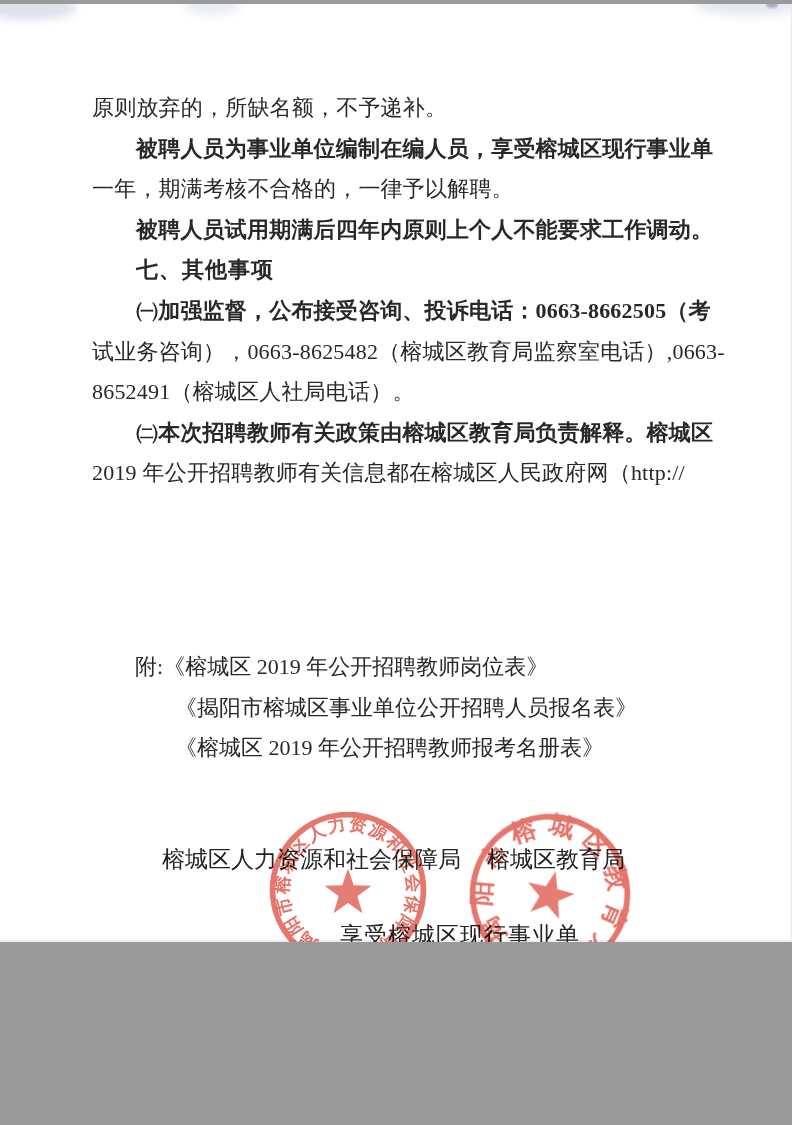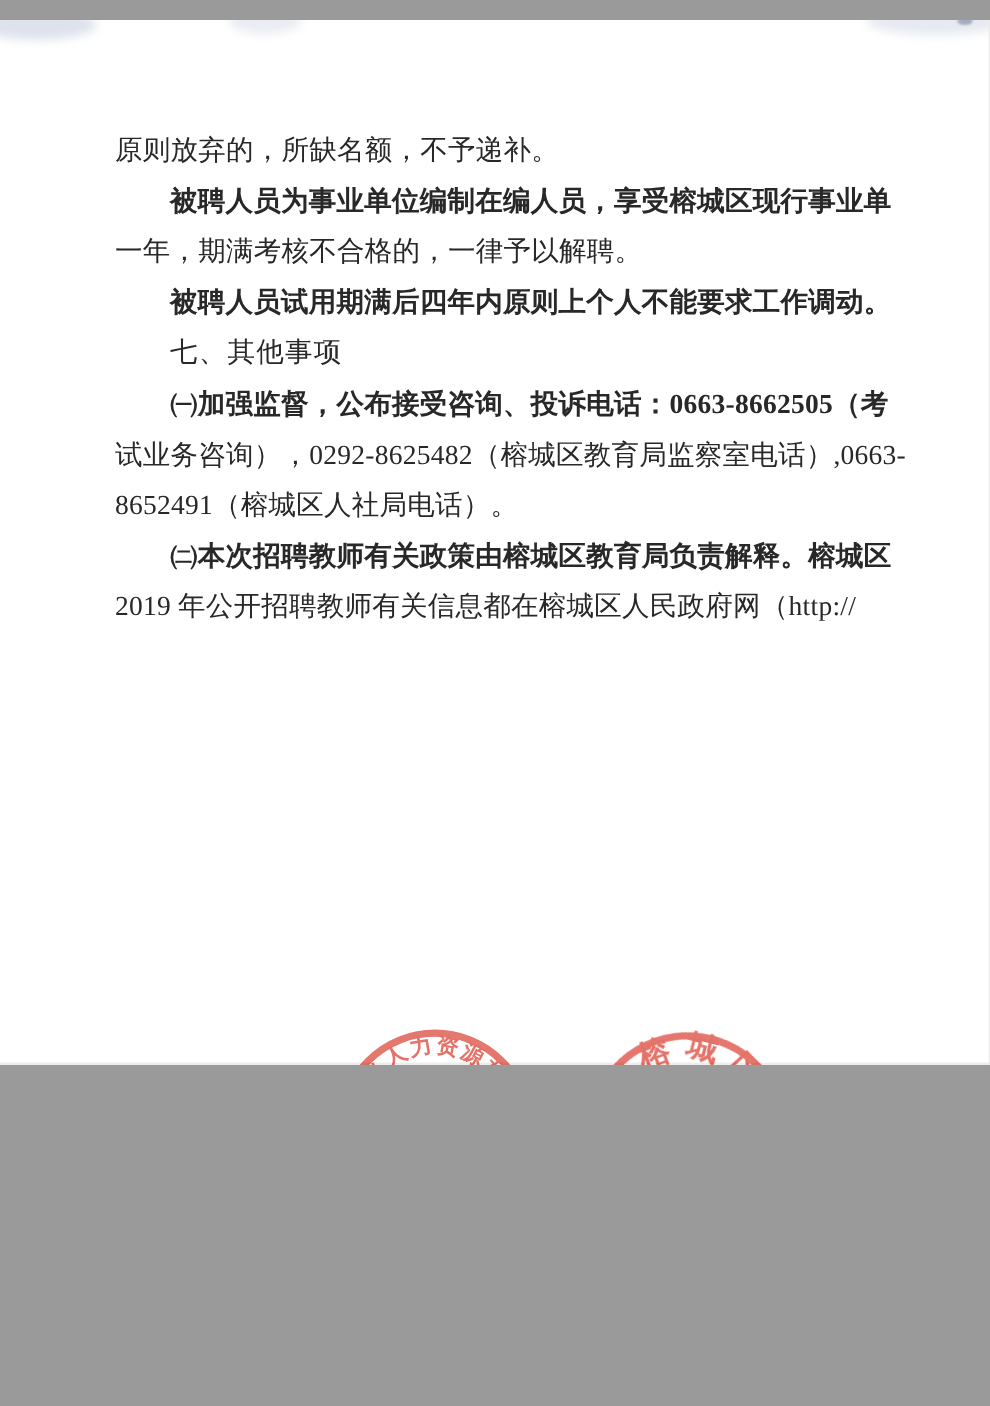--- a/index.html
+++ b/index.html
@@ -1,34 +1,34 @@
 <!DOCTYPE html>
 <html><head>
 <meta charset="utf-8">
 <style>
   html,body{margin:0;padding:0;background:#9a9a9a;}
   .page{
     position:relative;
-    width:792px;height:836px;
-    margin:16px auto;
+    width:792px;height:938px;
+    margin:4px auto;
     background:#ffffff;
     overflow:hidden;
     font-family:"Liberation Serif","DejaVu Serif",serif;
     color:#282828;
   }
   
   .body-text{
     position:absolute;left:92px;top:84px;width:624px;
     font-size:22px;line-height:40.6px;
     letter-spacing:0.2px;
     white-space:nowrap;
   }
   .line{height:40.6px;}
   .line.indent{padding-left:44px;font-weight:bold;}
-  .line.bold{font-weight:400;letter-spacing:1px;}
+  .line.bold{font-weight:700;letter-spacing:1px;}
   
   .attachments{
     position:absolute;left:135px;top:642px;
     font-size:22px;line-height:42.8px;white-space:nowrap;
   }
   .attachments .cont{padding-left:40px;}
   
   .sig{position:absolute;top:840px;font-size:23px;white-space:nowrap;color:#222;}
   .sig-left{left:162px;}
   .sig-right{left:487px;text-align:center;}
@@ -72,26 +72,37 @@
   <div class="edge-b"></div>
   <div class="edge-r"></div>
 
   <div class="body-text">
     <div class="line">原则放弃的，所缺名额，不予递补。</div>
     <div class="line indent">被聘人员为事业单位编制在编人员，享受榕城区现行事业单</div>
     <div class="line">一年，期满考核不合格的，一律予以解聘。</div>
     <div class="line indent">被聘人员试用期满后四年内原则上个人不能要求工作调动。</div>
     <div class="line indent bold">七、其他事项</div>
     <div class="line indent">㈠加强监督，公布接受咨询、投诉电话：0663-8662505（考</div>
-    <div class="line">试业务咨询），0292-8625482（榕城区教育局监察室电话）,0663-</div>
+    <div class="line">试业务咨询），0663-8625482（榕城区教育局监察室电话）,0663-</div>
     <div class="line">8652491（榕城区人社局电话）。</div>
     <div class="line indent">㈡本次招聘教师有关政策由榕城区教育局负责解释。榕城区</div>
     <div class="line">2019 年公开招聘教师有关信息都在榕城区人民政府网（http://</div>
   </div>
 
+  <div class="attachments">
+    <div class="line">
+      <span>附:</span><span>《榕城区 2019 年公开招聘教师岗位表》</span>
+    </div>
+    <div class="line cont">
+      <span>《揭阳市榕城区事业单位公开招聘人员报名表》</span>
+    </div>
+    <div class="line cont">
+      <span>《榕城区 2019 年公开招聘教师报考名册表》</span>
+    </div>
+  </div>
 
   <div class="sig sig-left">榕城区人力资源和社会保障局</div>
   <div class="sig sig-right">榕城区教育局</div>
   <div class="doc-date">享受榕城区现行事业单</div>
 
   <svg class="seal seal-left" viewBox="0 0 200 200" xmlns="http://www.w3.org/2000/svg">
     <circle cx="100" cy="100" r="92" fill="none" stroke="#e05a4e" stroke-width="7"></circle>
     <path id="ringL" d="M 100 173 A 73 73 0 1 1 100.05 173" fill="none"></path>
     <text class="ring-text" fill="#df5347" font-size="22" letter-spacing="2" text-anchor="middle">
       <textPath href="#ringL" startOffset="50%">揭阳市榕城区人力资源和社会保障局</textPath>

